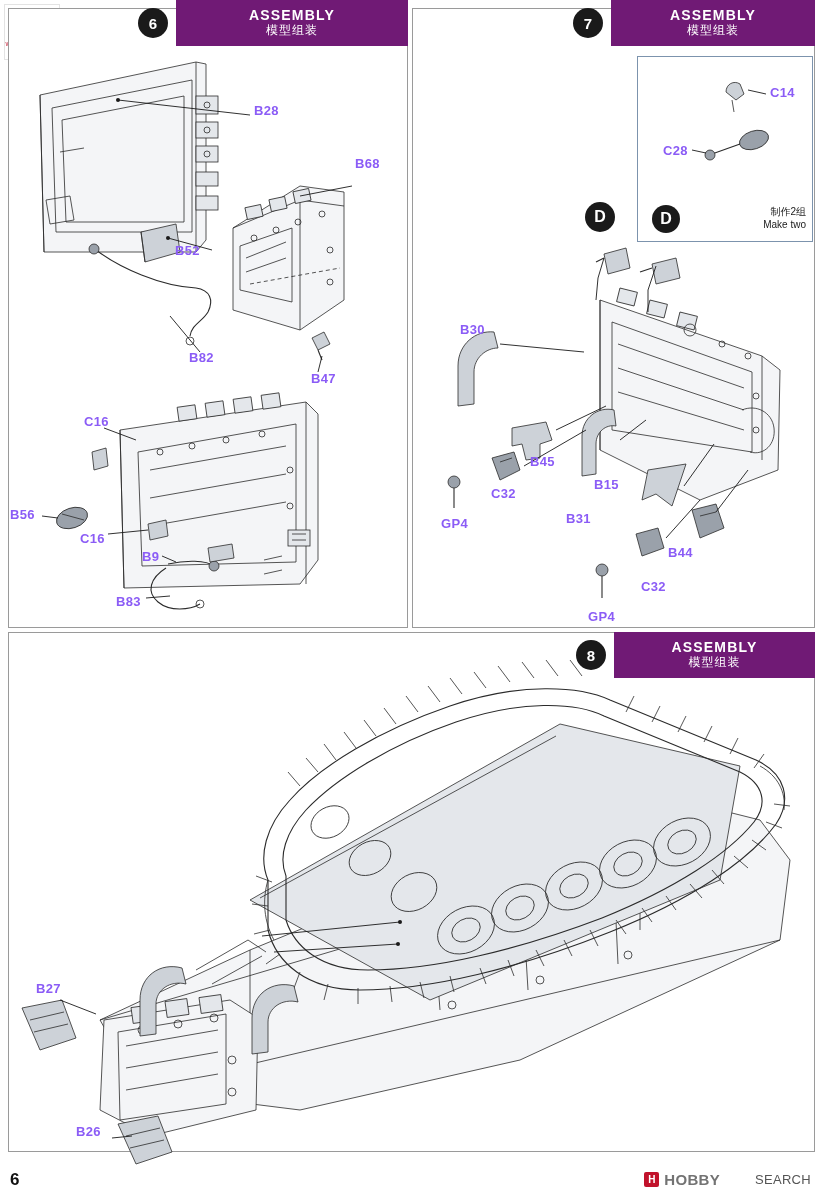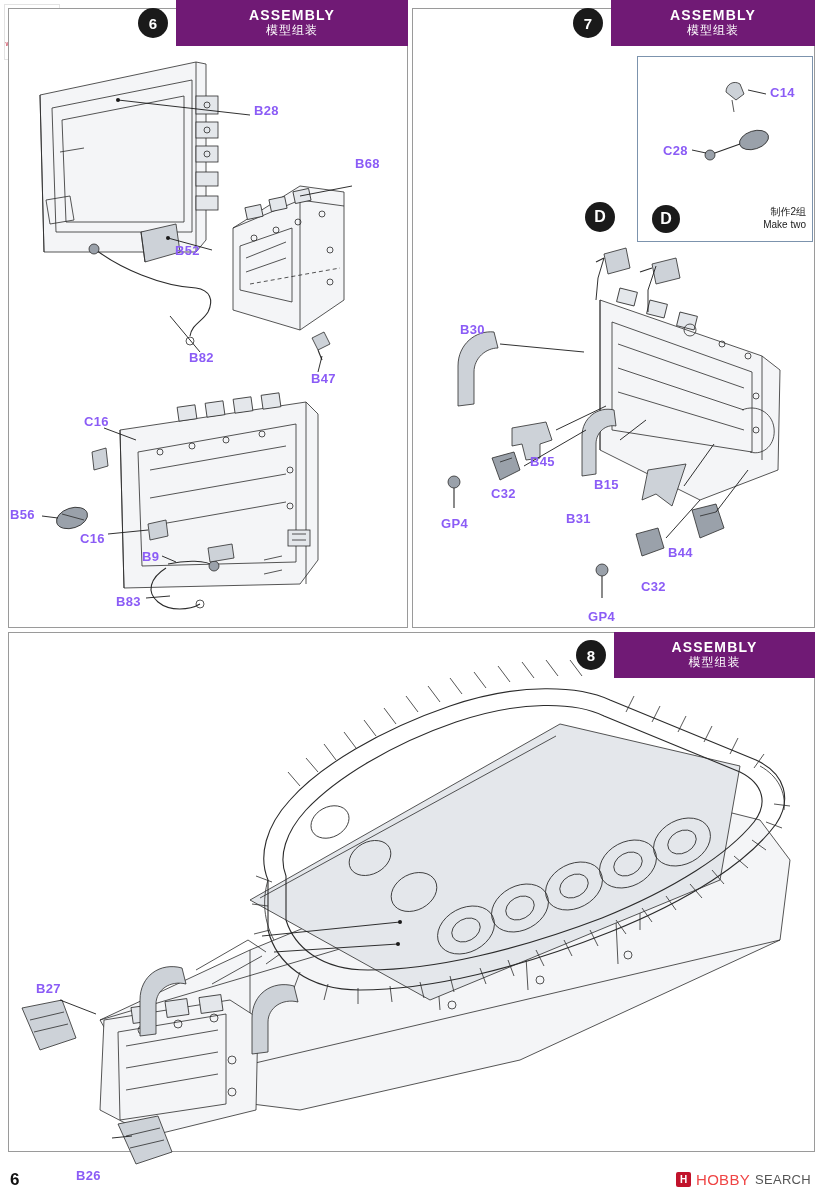--- a/index.html
+++ b/index.html
@@ -106,22 +106,22 @@
   .footer-num{
     position:absolute;left:10px;bottom:10px;font-size:17px;font-weight:bold;color:#111;
   }
   .footer-brand{
     position:absolute;right:12px;bottom:12px;display:flex;align-items:center;gap:5px;
   }
   .fb-mark{
     width:15px;height:15px;background:#c1122b;color:#fff;font-size:10px;font-weight:bold;
     display:flex;align-items:center;justify-content:center;border-radius:2px;
   }
-  .fb-hobby{font-size:15px;font-weight:normal;color:#ef4444;letter-spacing:.3px;}
-  .fb-search{font-size:13px;color:#555;letter-spacing:.3px;}
+  .fb-hobby{font-size:15px;font-weight:bold;color:#737373;letter-spacing:.3px;}
+  .fb-search{font-size:13px;color:#555;letter-spacing:.3px;margin-left:30px;}
 </style>
 </head>
 <body>
 
 <div class="page">
 
   <div class="watermark">
     <div class="wm-circle"></div>
     <div class="wm-text">www.hobby.com</div>
   </div>
@@ -453,21 +453,21 @@
   <div class="lbl" style="left:594px;top:477px">B15</div>
   <div class="lbl" style="left:566px;top:511px">B31</div>
   <div class="lbl" style="left:668px;top:545px">B44</div>
   <div class="lbl" style="left:641px;top:579px">C32</div>
   <div class="lbl" style="left:588px;top:609px">GP4</div>
 
   <div class="lbl" style="left:770px;top:85px">C14</div>
   <div class="lbl" style="left:663px;top:143px">C28</div>
 
   <div class="lbl" style="left:36px;top:981px">B27</div>
-  <div class="lbl" style="left:76px;top:1168px">B26</div>
+  <div class="lbl" style="left:76px;top:1124px">B26</div>
 
   <div class="footer-num">6</div>
   <div class="footer-brand">
     <div class="fb-mark">H</div>
     <div class="fb-hobby">HOBBY</div>
     <div class="fb-search">SEARCH</div>
   </div>
 
 </div>
 

